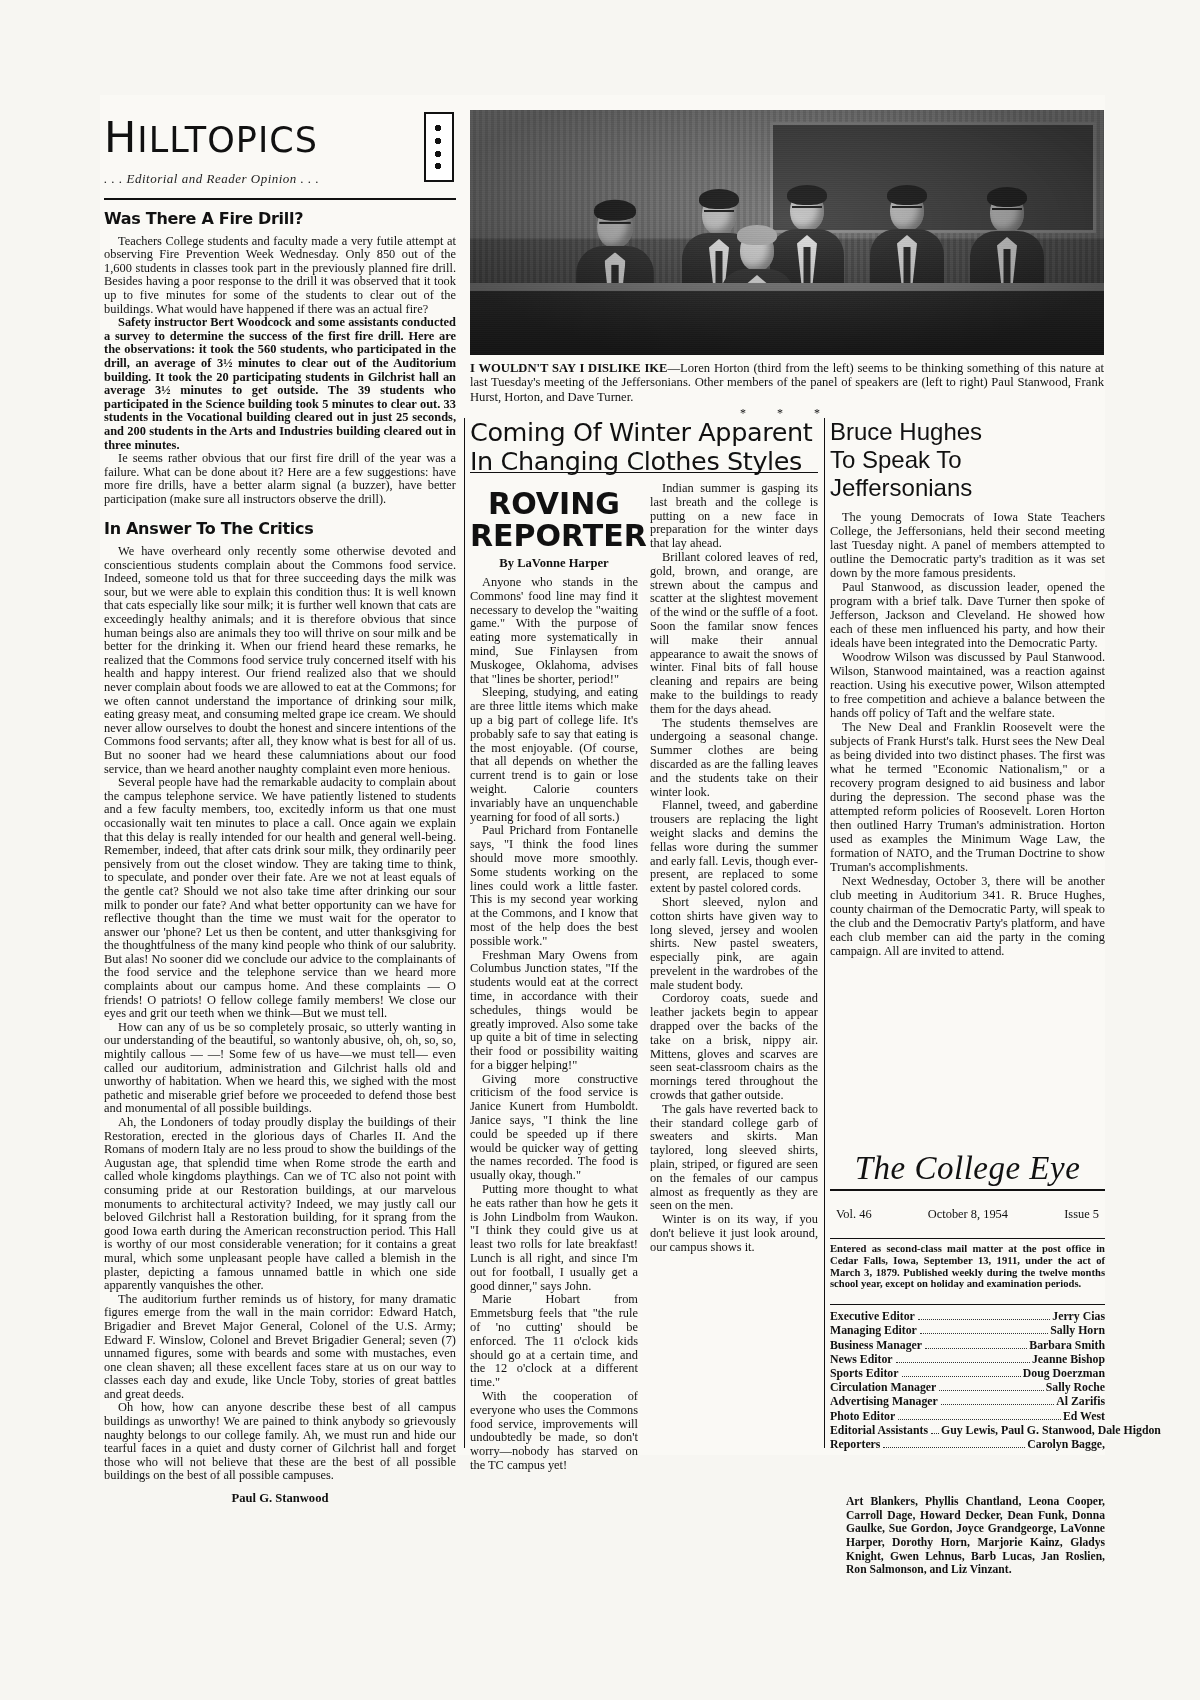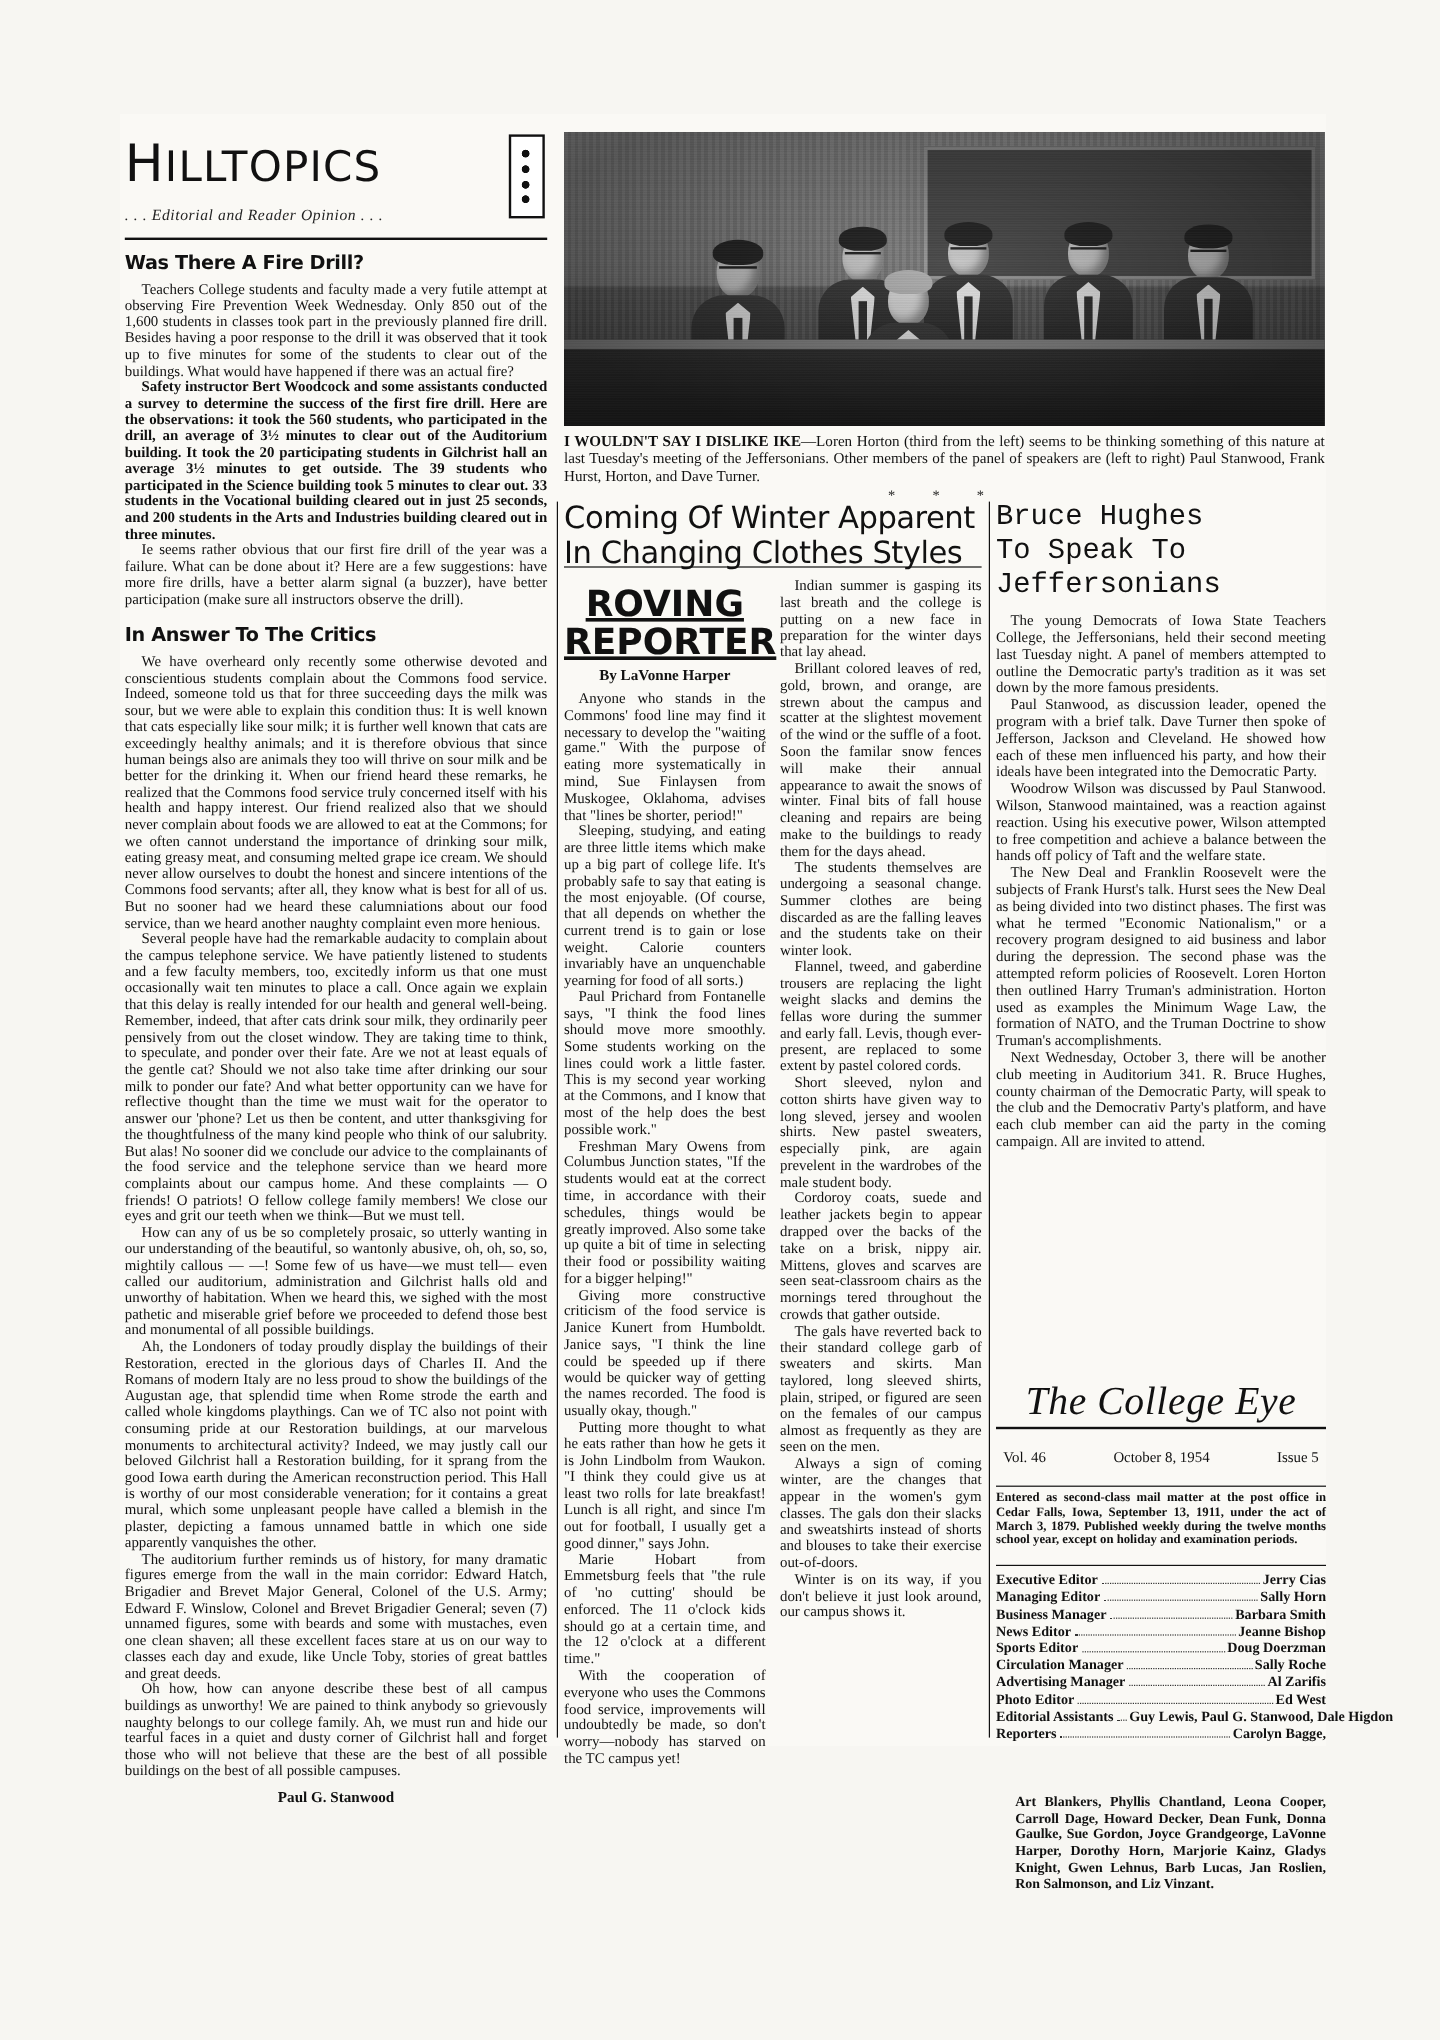--- a/index.html
+++ b/index.html
@@ -232,21 +232,20 @@
     margin: 0 0 6px 0;
     letter-spacing: -0.4px;
   }
   .roving {
     text-align: center;
     font-family: "DejaVu Sans", sans-serif;
     font-weight: bold;
     font-size: 30px;
     line-height: 32px;
     margin: 6px 0 4px 0;
-    text-decoration: underline;
   }
   .roving-by {
     text-align: center;
     font-weight: bold;
     font-size: 12.6px;
     margin-bottom: 5px;
   }
   .mid-cols {
     display: flex;
     gap: 12px;
@@ -264,21 +263,21 @@
   }
 
   
   .col-right {
     position: absolute;
     left: 830px;
     top: 418px;
     width: 275px;
   }
   .col-right h3 {
-    font-family: Liberation Mono, monospace;
+    font-family: Liberation Sans, sans-serif;
     font-size: 24px;
     line-height: 28px;
     font-weight: 400;
     margin: 0 0 8px 0;
     letter-spacing: 0px;
   }
   .rightcol p {
     font-size: 12.4px;
     line-height: 14px;
   }
@@ -459,21 +458,20 @@
         <p>With the cooperation of everyone who uses the Commons food service, improvements will undoubtedly be made, so don't worry—nobody has starved on the TC campus yet!</p>
       </div>
       <div class="c">
         <p>Indian summer is gasping its last breath and the college is putting on a new face in preparation for the winter days that lay ahead.</p>
         <p>Brillant colored leaves of red, gold, brown, and orange, are strewn about the campus and scatter at the slightest movement of the wind or the suffle of a foot. Soon the familar snow fences will make their annual appearance to await the snows of winter. Final bits of fall house cleaning and repairs are being make to the buildings to ready them for the days ahead.</p>
         <p>The students themselves are undergoing a seasonal change. Summer clothes are being discarded as are the falling leaves and the students take on their winter look.</p>
         <p>Flannel, tweed, and gaberdine trousers are replacing the light weight slacks and demins the fellas wore during the summer and early fall. Levis, though ever-present, are replaced to some extent by pastel colored cords.</p>
         <p>Short sleeved, nylon and cotton shirts have given way to long sleved, jersey and woolen shirts. New pastel sweaters, especially pink, are again prevelent in the wardrobes of the male student body.</p>
         <p>Cordoroy coats, suede and leather jackets begin to appear drapped over the backs of the take on a brisk, nippy air. Mittens, gloves and scarves are seen seat-classroom chairs as the mornings tered throughout the crowds that gather outside.</p>
         <p>The gals have reverted back to their standard college garb of sweaters and skirts. Man taylored, long sleeved shirts, plain, striped, or figured are seen on the females of our campus almost as frequently as they are seen on the men.</p>
-        <p>Always a sign of coming winter, are the changes that appear in the women's gym classes. The gals don their slacks and sweatshirts instead of shorts and blouses to take their exercise out-of-doors.</p>
         <p>Winter is on its way, if you don't believe it just look around, our campus shows it.</p>
       </div>
     </div>
   </div>
 
   <div class="col-right">
     <h3>
       <div>Bruce Hughes</div>
       <div>To  Speak  To</div>
       <div>Jeffersonians</div>

